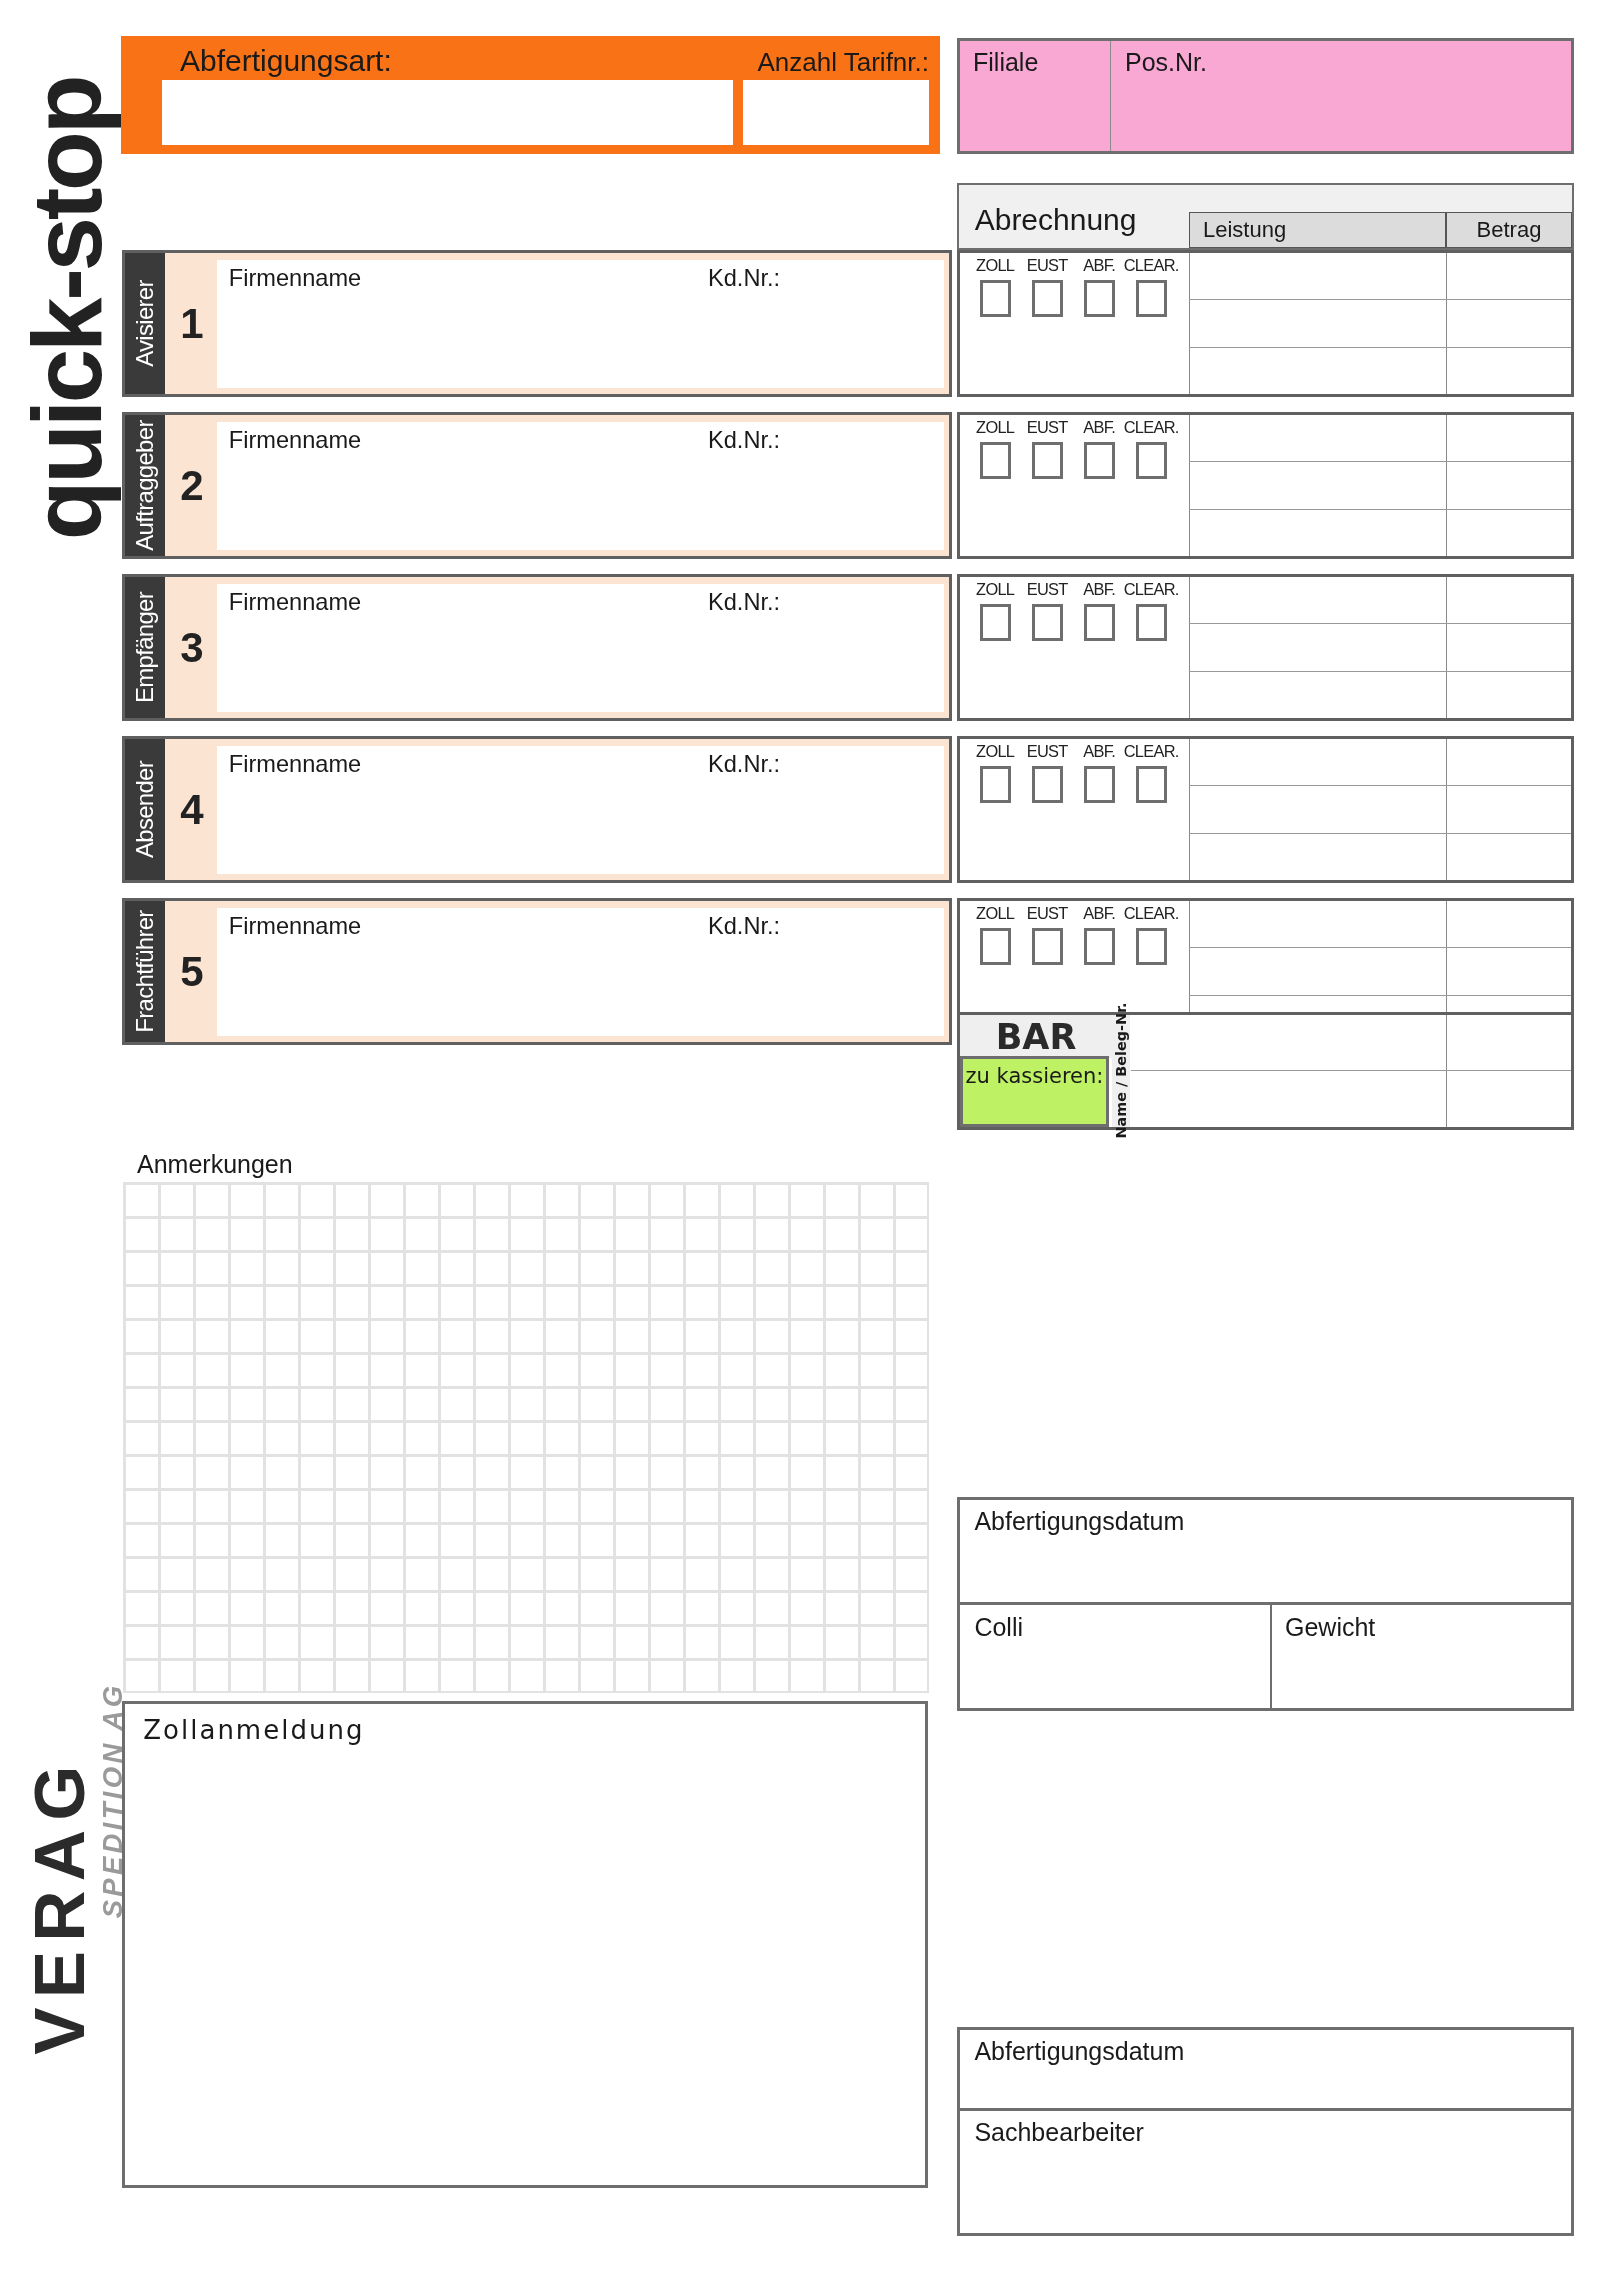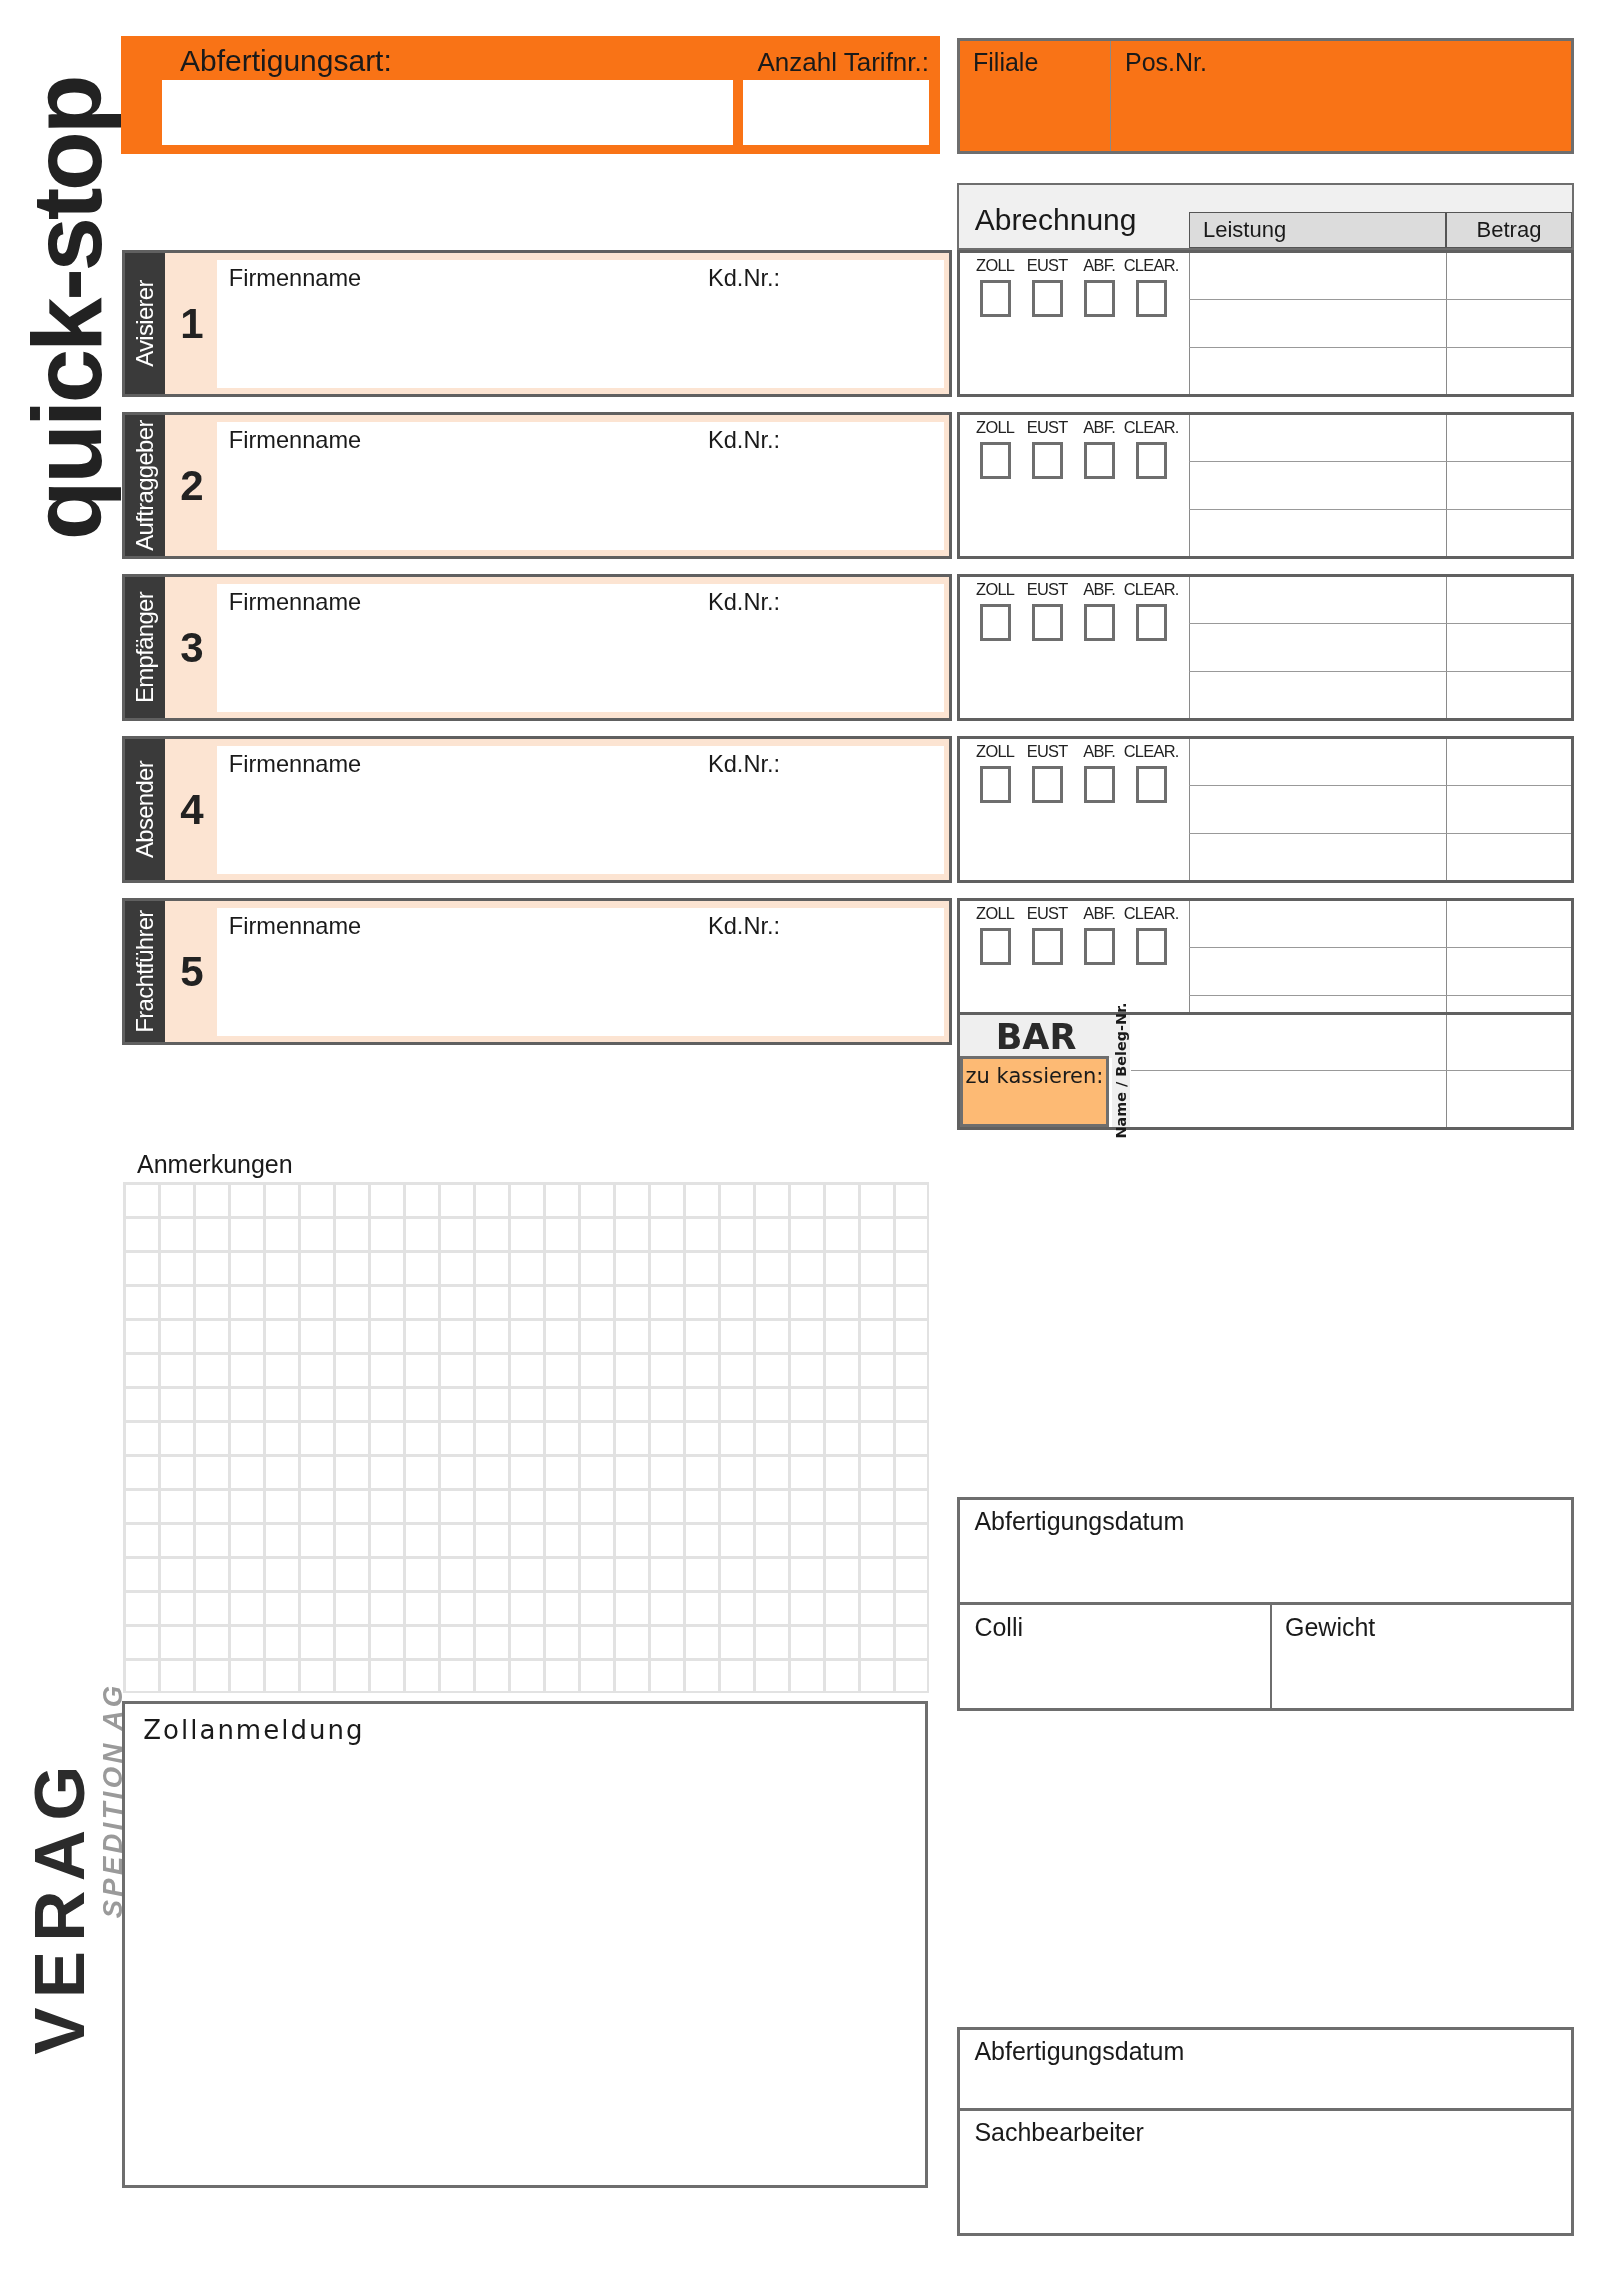--- a/index.html
+++ b/index.html
@@ -15,21 +15,21 @@
   .logo-spedition{left:96px;top:1919px;width:237px;height:33px;transform-origin:0 0;transform:rotate(-90deg);
     font-size:27.5px;font-weight:700;font-style:italic;letter-spacing:3.3px;color:#9a9a9a;display:flex;align-items:center;justify-content:center;white-space:nowrap;}
 
   
   .top-gray{left:121px;top:36px;width:819px;height:118px;background:#f97316;}
   .lbl-abfart{left:59px;top:7.9px;font-size:30px;}
   .inp-abfart{left:41px;top:44px;width:571px;height:65px;background:#fff;}
   .lbl-anzahl{right:11px;top:10.5px;font-size:26px;}
   .inp-anzahl{left:622px;top:44px;width:186px;height:65px;background:#fff;}
 
-  .filiale-box{left:957px;top:38px;width:617px;height:116px;border:3.9px solid #6e6e6e;background:#f97316;}
+  .filiale-box{left:957px;top:38px;width:617px;height:116px;border:3.9px solid #6e6e6e;background:#f9a8d4;}
   .filiale-div{left:150px;top:0;width:1.3px;height:100%;background:#8a8a8a;}
   .lbl-filiale{left:13px;top:6.5px;font-size:25px;}
   .lbl-posnr{left:165px;top:6.5px;font-size:25px;}
 
   
   .abrech-box{left:957px;top:183px;width:617px;height:67px;border:2.6px solid #6e6e6e;background:#f0f0f0;}
   .lbl-abrech{left:15.7px;top:18.3px;font-size:30px;}
   .cell-leistung{left:230px;bottom:0;width:257px;height:36px;background:#dcdcdc;border:1.3px solid #555;
      display:flex;align-items:center;padding-left:13px;font-size:22px;}
   .cell-betrag{left:487px;bottom:0;right:0;height:36px;background:#dcdcdc;border:1.3px solid #555;
@@ -55,21 +55,21 @@
   .cb-group{left:9.2px;top:3.3px;width:217px;display:flex;justify-content:flex-start;}
   .cb-item{display:flex;flex-direction:column;align-items:center;width:52px;}
   .cb-label{font-size:16.4px;letter-spacing:-0.7px;color:#222;}
   .cb-box{width:31px;height:37px;border:3.3px solid #6e6e6e;background:#fff;margin-top:4.6px;box-sizing:border-box;}
   .tcell{background:transparent;}
 
   
   .bar-box{left:957px;top:1012px;width:617px;height:118px;border:3.3px solid #606060;background:#fff;}
   .bar-head{left:0;top:0;width:152px;height:43px;background:#efefef;display:flex;align-items:center;justify-content:center;
      font-family:"DejaVu Sans", sans-serif;font-size:35px;font-weight:800;color:#2a2a2a;}
-  .bar-kassieren{left:0;top:41px;width:149px;bottom:0;border:3.3px solid #6e6e6e;background:#fdba74;
+  .bar-kassieren{left:0;top:41px;width:149px;bottom:0;border:3.3px solid #6e6e6e;background:#bef264;
      font-family:"DejaVu Sans", sans-serif;font-size:21px;display:flex;justify-content:center;padding-top:5.2px;}
   .bar-strip{left:152px;top:0;width:18.3px;height:100%;background:#efefef;}
   .bar-strip-label{left:152px;top:111px;width:111px;height:18.3px;transform-origin:0 0;transform:rotate(-90deg);
      font-family:"DejaVu Sans", sans-serif;font-size:14.4px;font-weight:700;display:flex;align-items:center;justify-content:center;white-space:nowrap;}
   .bar-hline{left:171px;right:0;top:55px;height:1.3px;background:#999;}
 
   
   .lbl-anmerkungen{left:137px;top:1150px;font-size:25px;}
   .anm-grid{left:123px;top:1182px;width:806px;height:511px;
      background-image:linear-gradient(to right,#e2e2e2 2.6px,transparent 2.6px),linear-gradient(to bottom,#e2e2e2 2.6px,transparent 2.6px);

